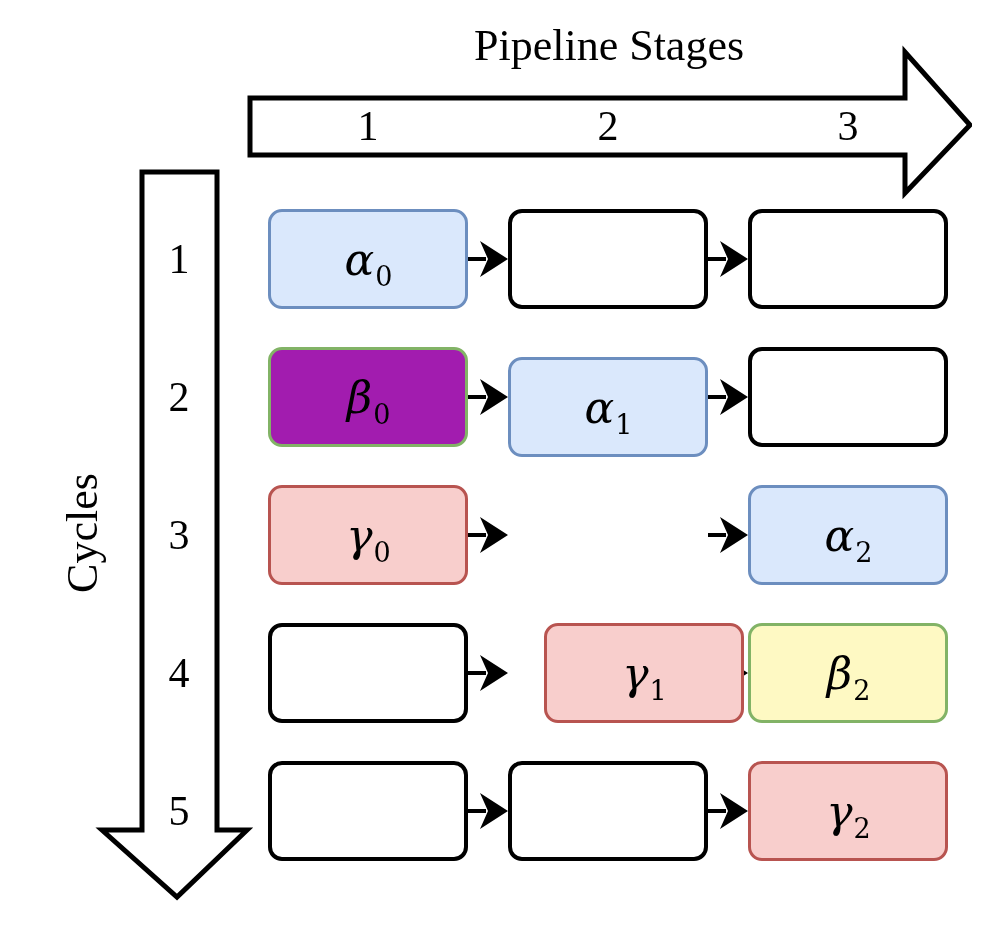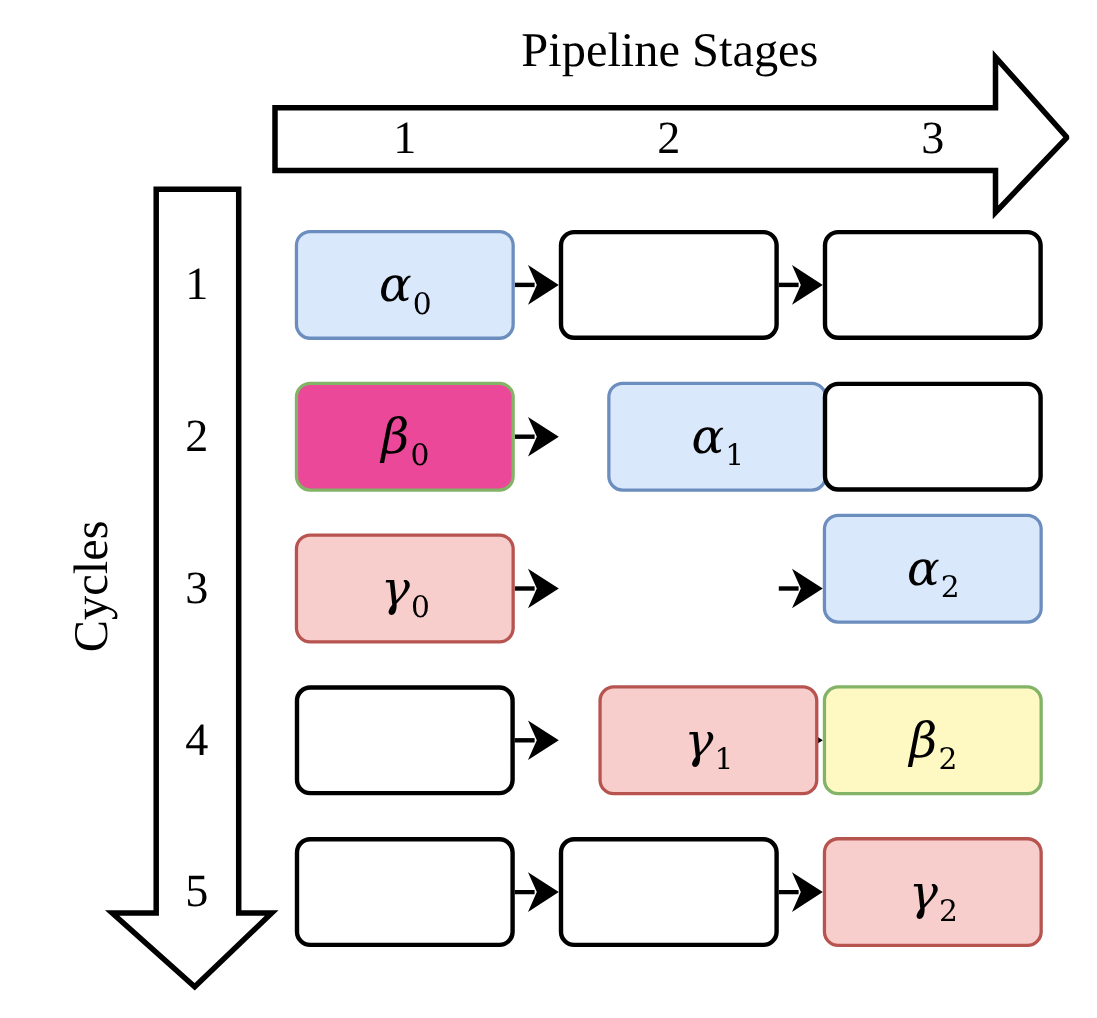--- a/index.html
+++ b/index.html
@@ -93,34 +93,34 @@
   <div class="cell c-blue" style="left: 268px; top: 209px; background-color: rgb(218, 232, 252); border-color: rgb(108, 142, 191);">
     <span class="label"><span class="glyph">α</span><span class="sub">0</span></span>
     </div>
   <div class="cell c-empty" style="left: 508px; top: 209px; background-color: rgb(255, 255, 255); border-color: rgb(0, 0, 0);">
     <span class="label"><span class="glyph"></span><span class="sub"></span></span>
     </div>
   <div class="cell c-empty" style="left: 748px; top: 209px; background-color: rgb(255, 255, 255); border-color: rgb(0, 0, 0);">
     <span class="label"><span class="glyph"></span><span class="sub"></span></span>
     </div>
 
-  <div class="cell c-green" style="left: 268px; top: 347px; background-color: #ec4899; border-color: rgb(130, 179, 102);">
+  <div class="cell c-green" style="left: 268px; top: 347px; background-color: #a21caf; border-color: rgb(130, 179, 102);">
     <span class="label"><span class="glyph">β</span><span class="sub">0</span></span>
     </div>
-  <div class="cell c-blue" style="left: 508px; top: 347px; background-color: rgb(218, 232, 252); border-color: rgb(108, 142, 191); margin-left: 44px;">
+  <div class="cell c-blue" style="left: 508px; top: 357px; background-color: rgb(218, 232, 252); border-color: rgb(108, 142, 191);">
     <span class="label"><span class="glyph">α</span><span class="sub">1</span></span>
     </div>
   <div class="cell c-empty" style="left: 748px; top: 347px; background-color: rgb(255, 255, 255); border-color: rgb(0, 0, 0);">
     <span class="label"><span class="glyph"></span><span class="sub"></span></span>
     </div>
 
   <div class="cell c-red" style="left: 268px; top: 485px; background-color: rgb(248, 206, 204); border-color: rgb(184, 84, 80);">
     <span class="label"><span class="glyph">γ</span><span class="sub">0</span></span>
     </div>
-  <div class="cell c-blue" style="left: 748px; top: 467px; background-color: rgb(218, 232, 252); border-color: rgb(108, 142, 191);">
+  <div class="cell c-blue" style="left: 748px; top: 485px; background-color: rgb(218, 232, 252); border-color: rgb(108, 142, 191);">
     <span class="label"><span class="glyph">α</span><span class="sub">2</span></span>
     </div>
 
   <div class="cell c-empty" style="left: 268px; top: 623px; background-color: rgb(255, 255, 255); border-color: rgb(0, 0, 0);">
     <span class="label"><span class="glyph"></span><span class="sub"></span></span>
     </div>
   <div class="cell c-red" style="left: 508px; top: 623px; background-color: rgb(248, 206, 204); border-color: rgb(184, 84, 80); margin-left: 36px;">
     <span class="label"><span class="glyph">γ</span><span class="sub">1</span></span>
     </div>
   <div class="cell c-green" style="left: 748px; top: 623px; background-color: #fef9c3; border-color: rgb(130, 179, 102);">

